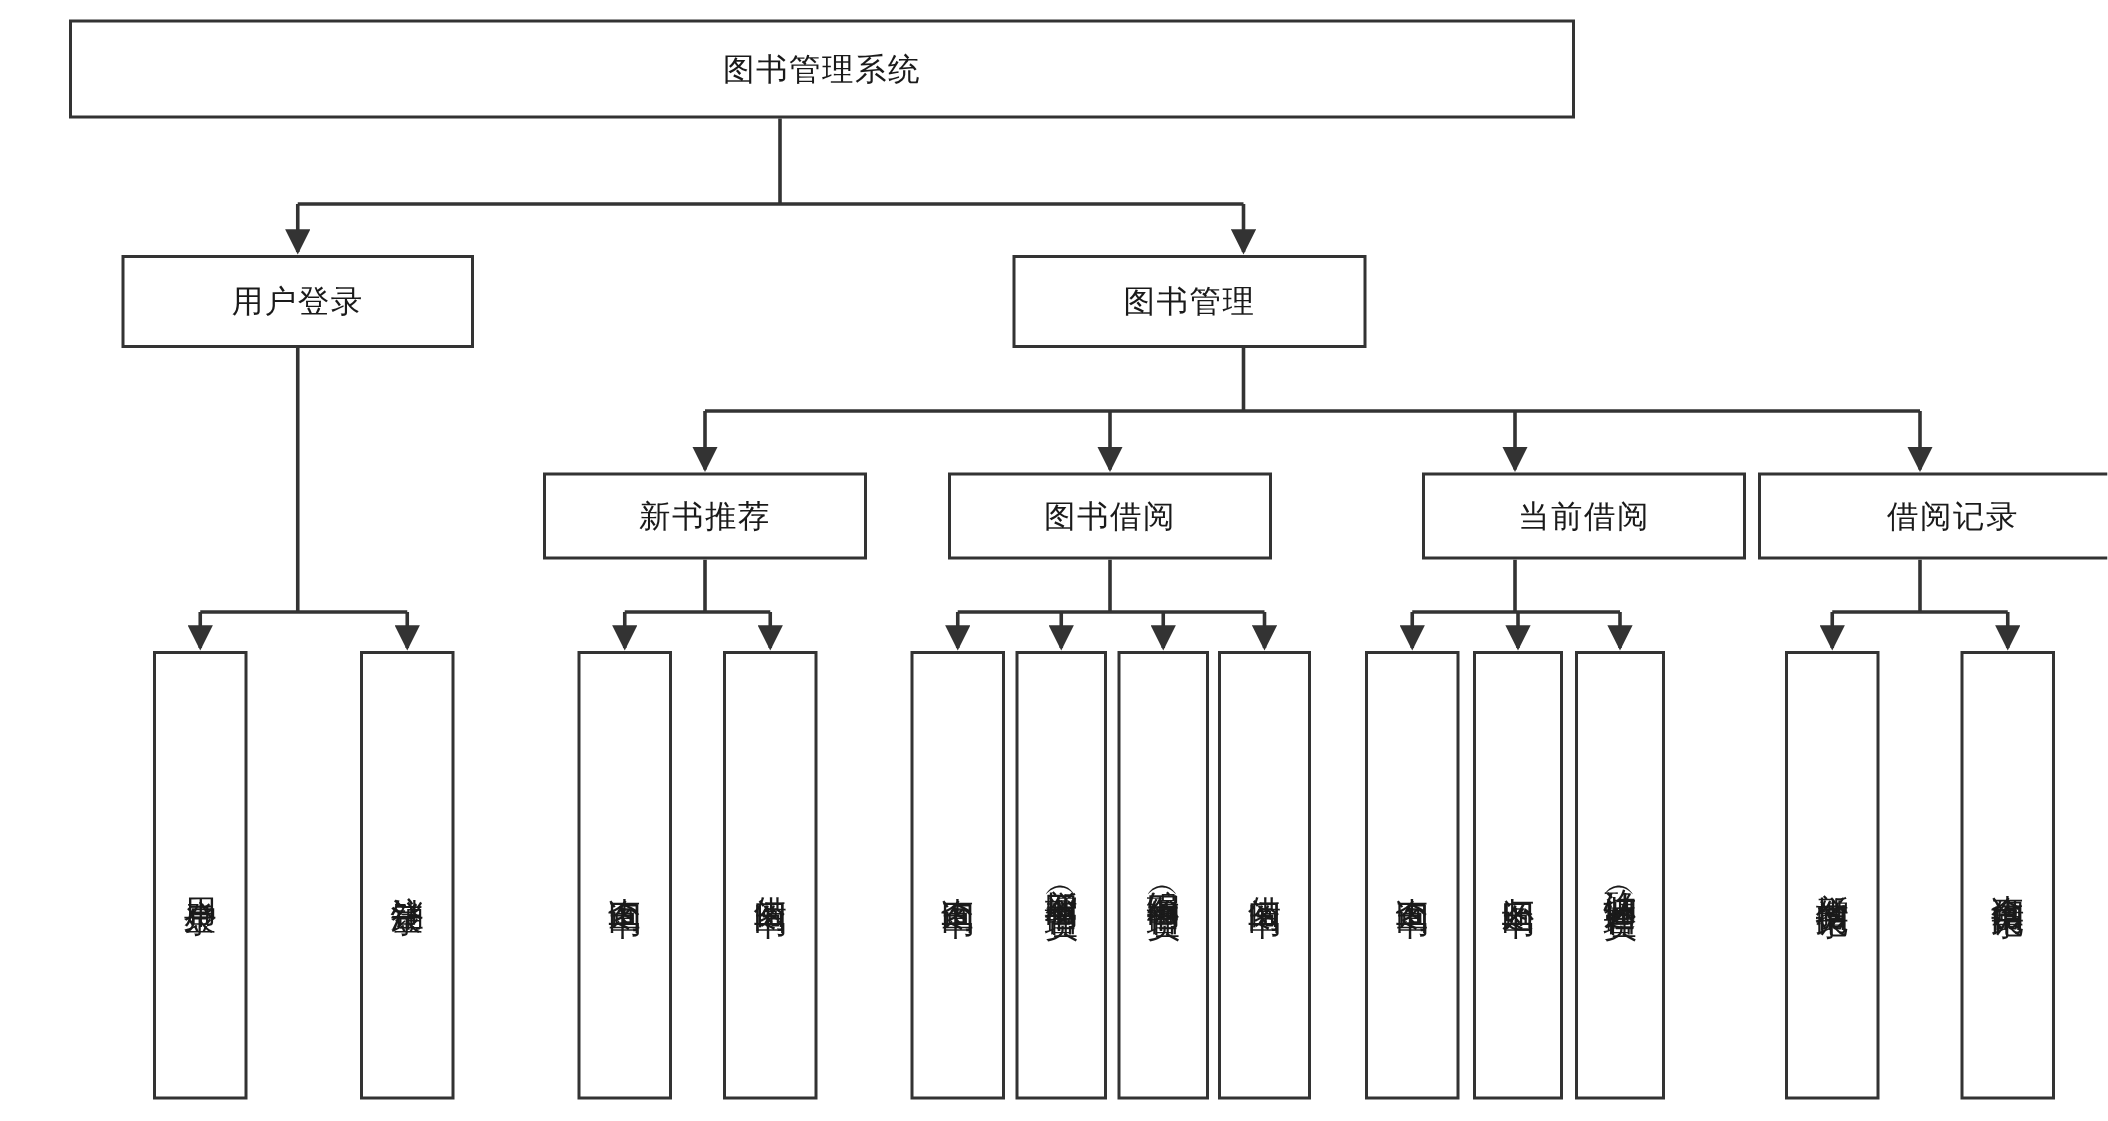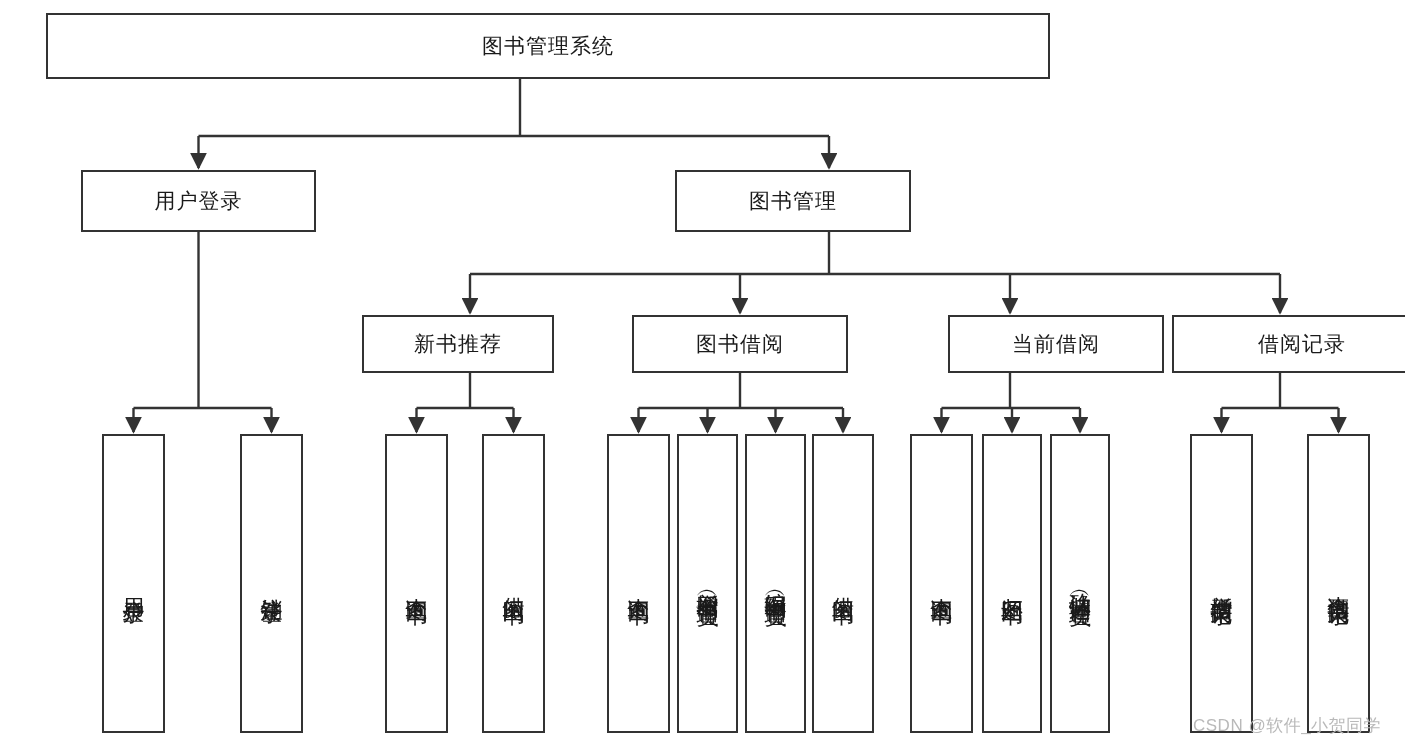--- a/index.html
+++ b/index.html
@@ -111,21 +111,21 @@
   <div id="node-layer">
       <div class="node node-h" style="left: 18px; top: 13px; width: 1004px; height: 66px; margin-left: 28px;">
         <span>图书管理系统</span>
       </div>
       <div class="node node-h" style="left: 81px; top: 170px; width: 235px; height: 62px;">
         <span>用户登录</span>
       </div>
       <div class="node node-h" style="left: 675px; top: 170px; width: 236px; height: 62px;">
         <span>图书管理</span>
       </div>
-      <div class="node node-h" style="left: 362px; top: 315px; width: 192px; height: 58px;">
+      <div class="node node-h" style="left: 362px; top: 315px; width: 216px; height: 58px;">
         <span>新书推荐</span>
       </div>
       <div class="node node-h" style="left: 632px; top: 315px; width: 216px; height: 58px;">
         <span>图书借阅</span>
       </div>
       <div class="node node-h" style="left: 948px; top: 315px; width: 216px; height: 58px; text-align: center;">
         <span>当前借阅</span>
       </div>
       <div class="node node-h" style="left: 1172px; top: 315px; width: 260px; height: 58px;">
         <span>借阅记录</span>
@@ -164,14 +164,13 @@
         <span>确认归还（管理员）</span>
       </div>
       <div class="node node-v" style="left: 1190px; top: 434px; width: 63px; height: 299px;">
         <span>新增借阅记录</span>
       </div>
       <div class="node node-v" style="left: 1307px; top: 434px; width: 63px; height: 299px;">
         <span>查询借阅记录</span>
       </div>
     </div>
 
-  <div class="watermark" style="left: 1193px; top: 714px;">CSDN @软件_小贺同学</div>
 </div>
 
 </body></html>

